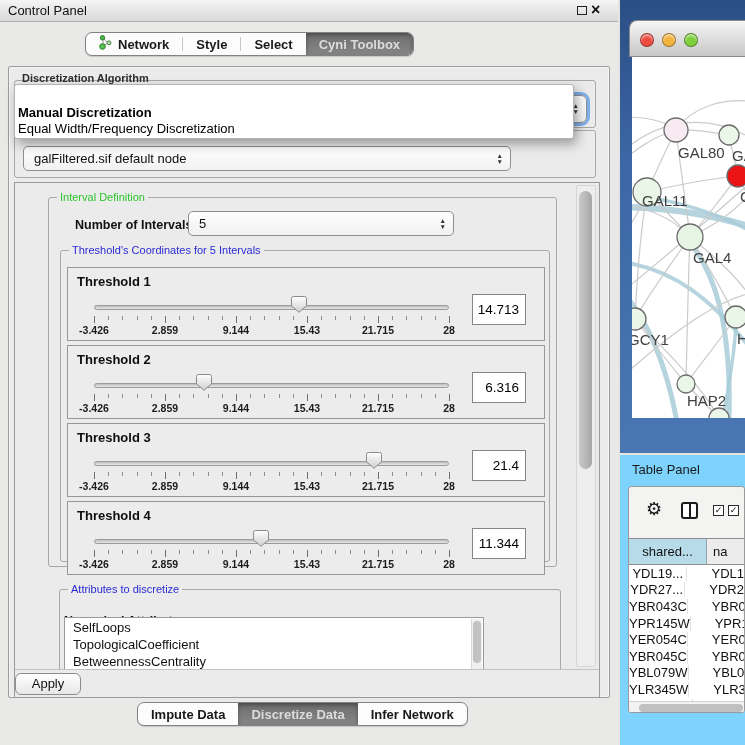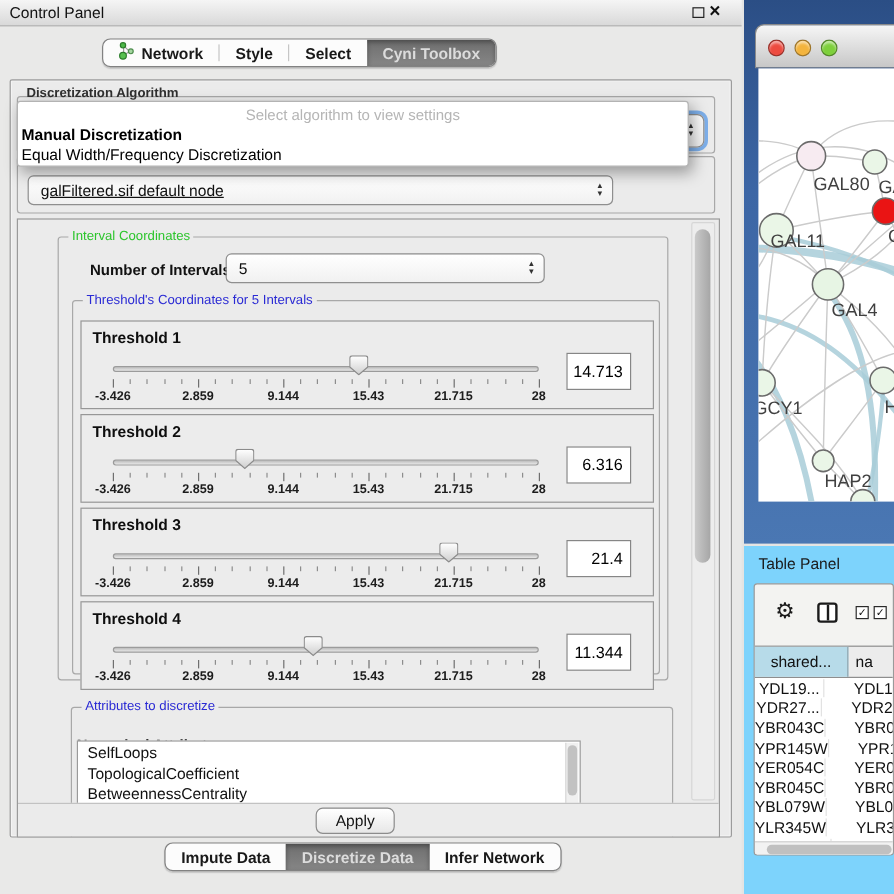--- a/index.html
+++ b/index.html
@@ -44,21 +44,21 @@
 
   .popup{position:absolute;left:14px;top:84px;width:560px;height:55px;background:#fff;
          border:1px solid #b3b3b3;border-radius:3px;box-shadow:3px 5px 12px rgba(0,0,0,.35);z-index:50;}
   .popup .ph{position:absolute;top:4px;left:0;right:0;text-align:center;color:#b5b5b5;font-size:12.5px;}
   .popup .opt1{position:absolute;left:3px;top:20px;font-weight:bold;font-size:13px;color:#000;}
   .popup .opt2{position:absolute;left:3px;top:36px;font-size:13px;color:#000;}
   .algo-title{position:absolute;left:22px;top:72px;font-size:11px;font-weight:600;color:#2e2e2e;z-index:60;}
 
   .g-table{left:14px;top:130px;width:582px;height:48px;}
   .g-table .gtitle{z-index:1;}
-  .table-combo{left:8px;top:15px;width:488px;height:25px;text-decoration:underline;}
+  .table-combo{left:8px;top:15px;width:488px;height:25px;}
 
   .lowerp{position:absolute;left:14px;top:182px;width:586px;height:516px;background:#ebebeb;
           border:1px solid #9a9a9a;overflow:hidden;}
   .g-interval{left:33px;top:14px;width:509px;height:370px;}
   .lbl-int{position:absolute;left:26px;top:20px;font-weight:bold;font-size:12.5px;color:#111;}
   .int-combo{left:139px;top:13px;width:266px;height:25px;}
   .g-thresh{left:11px;top:52px;width:490px;height:312px;}
   #sliders{position:absolute;left:6px;top:16px;}
 
   .thr-box{position:relative;width:478px;height:74px;margin-bottom:4px;background:#ececec;
@@ -84,21 +84,21 @@
   .list-scroll{position:absolute;right:1px;top:1px;bottom:1px;width:11px;background:#f0f0f0;
                border-left:1px solid #d8d8d8;}
   .list-thumb{position:absolute;left:1px;top:2px;width:8px;height:42px;border-radius:4px;background:#c2c2c2;}
 
   .outer-scroll{position:absolute;right:3px;top:2px;width:20px;height:482px;background:#ededed;
                 border:1px solid #d6d6d6;border-radius:2px;}
   .outer-thumb{position:absolute;left:2px;top:5px;width:13px;height:278px;border-radius:7px;
                background:linear-gradient(90deg,#cacaca,#a6a6a6);}
 
   .footer{position:absolute;left:0;right:0;top:486px;height:28px;background:#ebebeb;
-          border-top:1px solid #c2c2c2;display:flex;align-items:center;justify-content:center;
+          border-top:1px solid #c2c2c2;display:flex;align-items:center;justify-content:flex-start;
           padding-right:22px;}
   .apply{width:66px;height:22px;background:linear-gradient(#ffffff,#e7e7e7);border:1px solid #8c8c8c;
          border-radius:6px;font-size:13px;color:#111;font-family:inherit;}
 
   
   .netwin{position:absolute;left:620px;top:0;width:125px;height:453px;
           background:linear-gradient(180deg,#2b4e85 0%,#3c66a5 35%,#4a77b3 100%);}
   .net-tb{position:absolute;left:9px;top:20px;right:0;height:37px;border-top-left-radius:8px;
           background:linear-gradient(#f6f6f6,#c7c7c7);border:1px solid #8a8a8a;border-right:none;}
   .tl{position:absolute;top:12px;width:14px;height:14px;border-radius:50%;
@@ -180,37 +180,36 @@
   <div class="mainp"></div>
 
   <div class="group g-algo">
     <div class="combo algo-combo">
       <span class="spinner">▲<br>▼</span>
     </div>
   </div>
   <span class="algo-title">Discretization Algorithm</span>
 
   <div class="popup">
-    <div class="ph">Select algorithm to view settings</div>
     <div class="opt1">Manual Discretization</div>
     <div class="opt2">Equal Width/Frequency Discretization</div>
   </div>
 
   <div class="group g-table">
     <span class="gtitle">Table Data</span>
     <div class="combo table-combo">
       <span>galFiltered.sif default node</span>
       <span class="spinner">▲<br>▼</span>
     </div>
   </div>
 
   <div class="lowerp">
 
     <div class="group g-interval">
-      <span class="gtitle" id="interval-title" style="color: rgb(44, 197, 44);">Interval Coordinates</span>
+      <span class="gtitle" id="interval-title" style="color: rgb(44, 197, 44);">Interval Definition</span>
       <span class="lbl-int">Number of Intervals</span>
       <div class="combo int-combo">
         <span>5</span>
         <span class="spinner">▲<br>▼</span>
       </div>
 
       <div class="group g-thresh">
         <span class="gtitle" id="thresh-title" style="color: rgb(42, 42, 212);">Threshold's Coordinates for 5 Intervals</span>
         <div id="sliders">
             <div class="thr-box">

